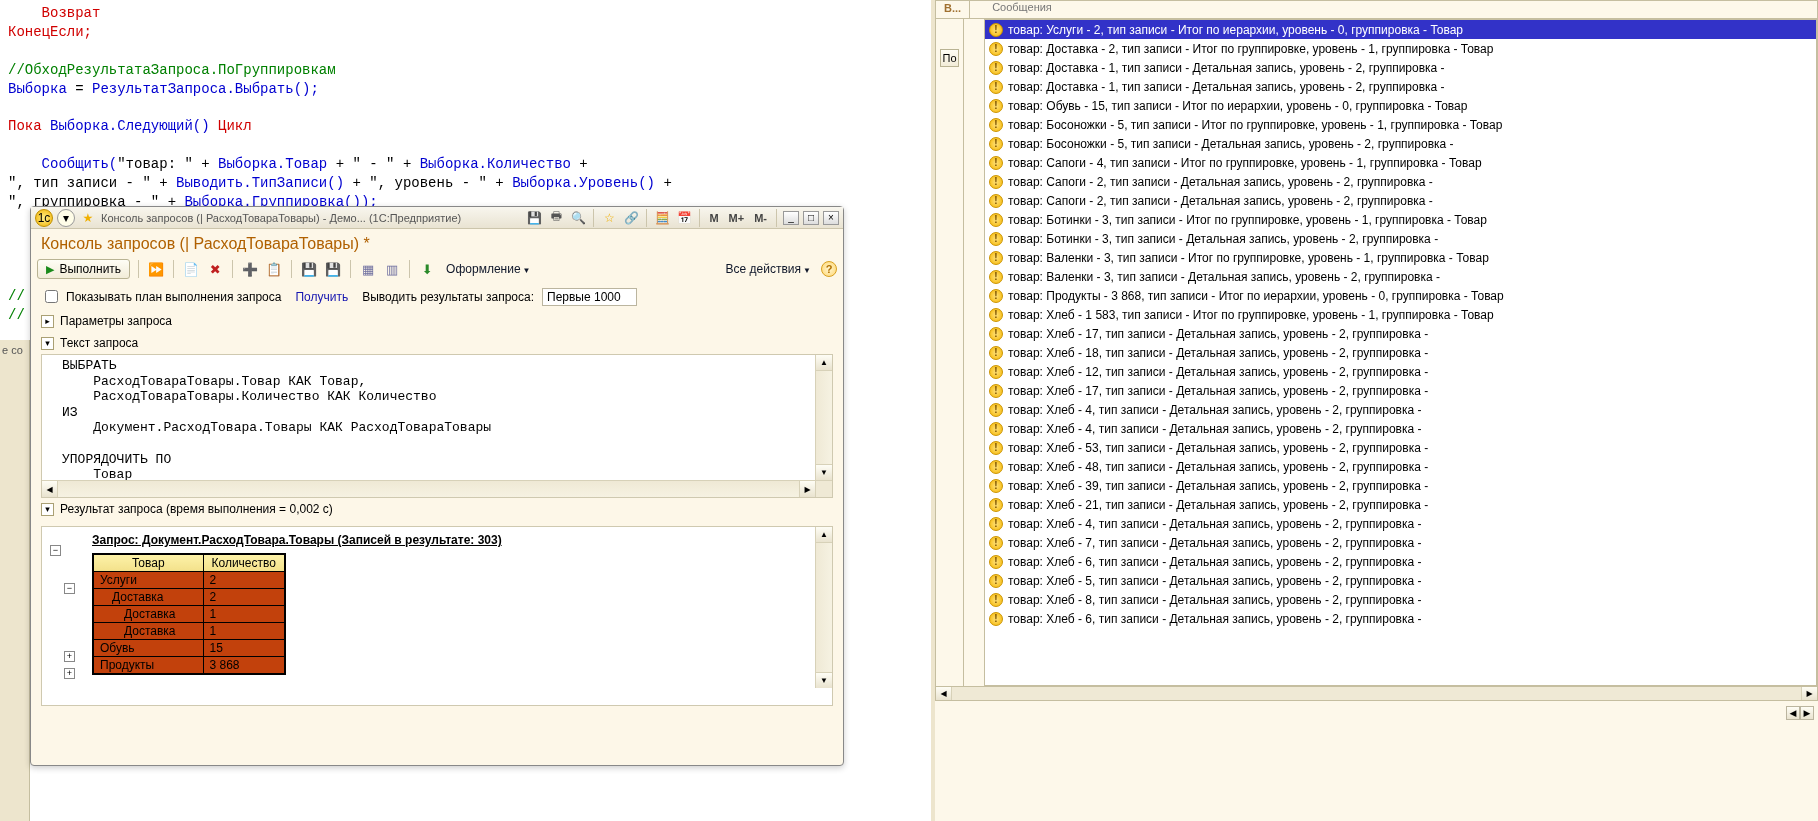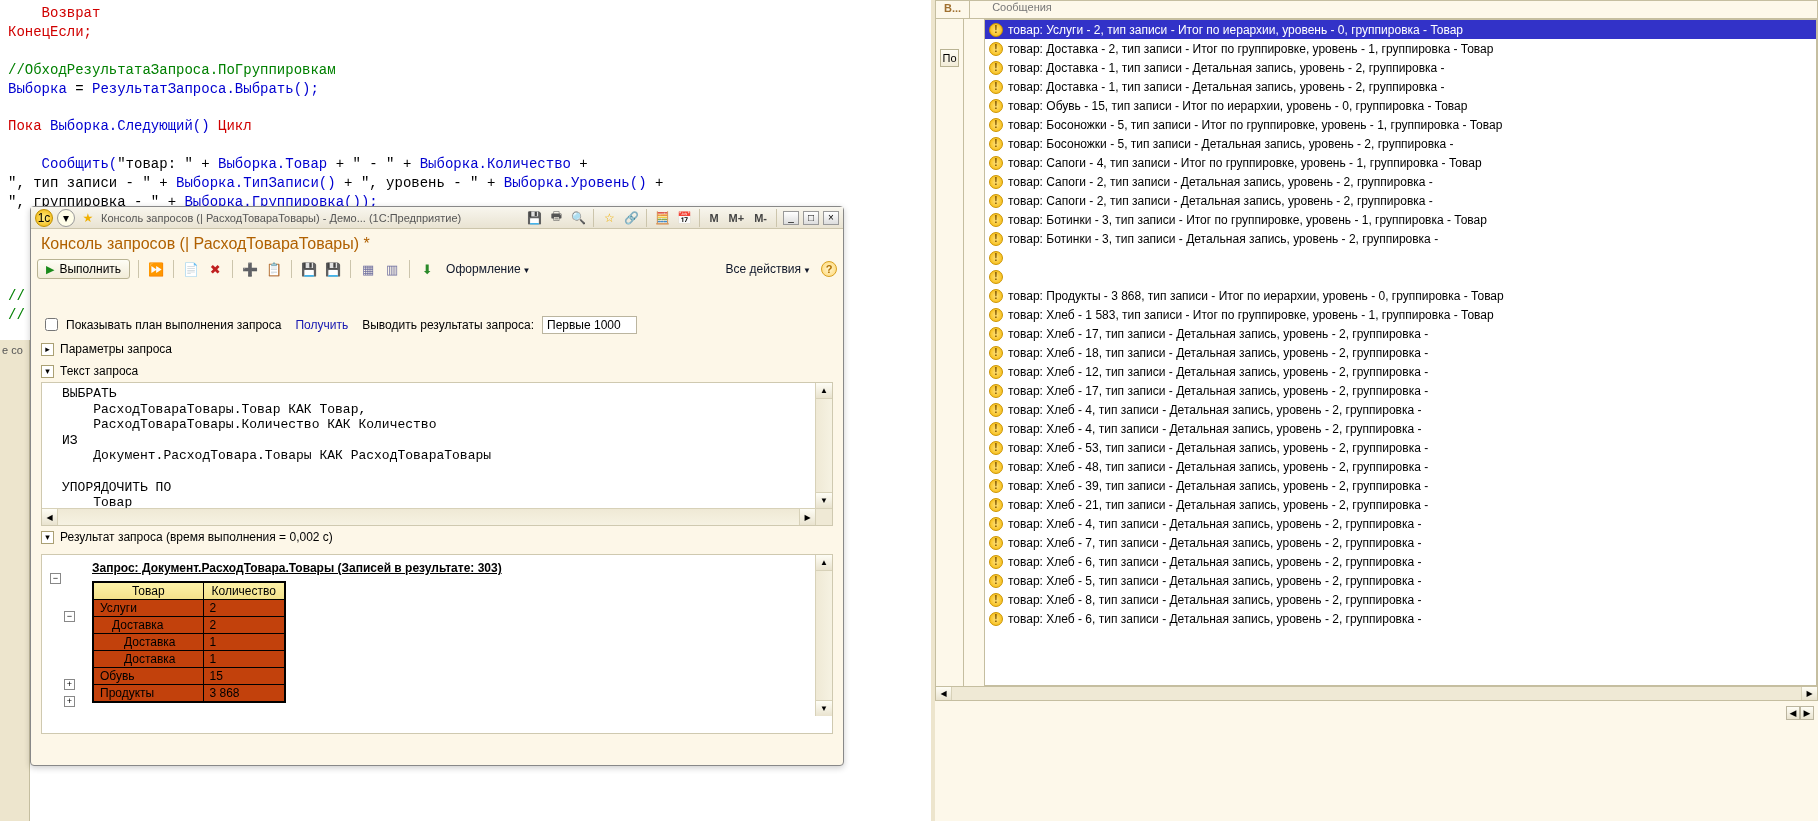--- a/index.html
+++ b/index.html
@@ -117,21 +117,20 @@
   .dec-link .arrow { font-size: 8px; margin-left: 2px;}
   .all-actions {
     margin-left: auto;
     display: flex; align-items: center; gap: 6px;
   }
   .qc-plan-row {
     display: flex; align-items: center;
     padding: 4px 10px;
     gap: 14px;
     font-size: 12px;
-    margin-top: 28px;
   }
   .chk {
     display: inline-flex; align-items: center; gap: 5px;
   }
   .chk input { width: 13px; height: 13px; }
   .link-blue { color: #1515b0; cursor: pointer; }
   .out-row { display: flex; align-items: center; gap: 8px;}
   .inp {
     border: 1px solid #bbb59f;
     background: #fff;
@@ -380,21 +379,21 @@
 <div class="left-pane">
   <div class="code-area"><span class="kw-red">    Возврат</span>
 <span class="kw-red">КонецЕсли;</span>
 
 <span class="kw-green">//ОбходРезультатаЗапроса.ПоГруппировкам</span>
 <span class="kw-blue">Выборка </span><span class="kw-black">= </span><span class="kw-blue">РезультатЗапроса.Выбрать();</span>
 
 <span class="kw-red">Пока </span><span class="kw-blue">Выборка.Следующий() </span><span class="kw-red">Цикл</span>
 
 <span class="kw-blue">    Сообщить(</span><span class="kw-black">"товар: " </span><span class="kw-black">+ </span><span class="kw-blue">Выборка.Товар </span><span class="kw-black">+ </span><span class="kw-black">" - " </span><span class="kw-black">+ </span><span class="kw-blue">Выборка.Количество </span><span class="kw-black">+</span>
-<span class="kw-black">", тип записи - " </span><span class="kw-black">+ </span><span class="kw-blue">Выборка.ТипЗаписи() </span><span class="kw-black">+ </span><span class="kw-black">", уровень - " </span><span class="kw-black">+ </span><span class="kw-blue">Выборка.Уровень() </span><span class="kw-black">+</span>
+<span class="kw-black">", тип записи - " </span><span class="kw-black">+ </span><span class="kw-blue">Выводить.ТипЗаписи() </span><span class="kw-black">+ </span><span class="kw-black">", уровень - " </span><span class="kw-black">+ </span><span class="kw-blue">Выборка.Уровень() </span><span class="kw-black">+</span>
 <span class="kw-black">", группировка - " </span><span class="kw-black">+ </span><span class="kw-blue">Выборка.Группировка());</span>
 
 
 
 
 <span class="kw-green">// </span>
 <span class="kw-green">// </span></div>
 
   <div class="left-edge">
     <div class="left-edge-label">е со</div>
@@ -601,23 +600,25 @@
           <div class="msg-row">
             <span class="msg-icon">!</span>
             <span>товар: Ботинки - 3, тип записи - Итог по группировке, уровень - 1, группировка - Товар</span>
           </div>
           <div class="msg-row">
             <span class="msg-icon">!</span>
             <span>товар: Ботинки - 3, тип записи - Детальная запись, уровень - 2, группировка -</span>
           </div>
           <div class="msg-row">
             <span class="msg-icon">!</span>
-          </div>
-          <div class="msg-row">
-            <span class="msg-icon">!</span>
+            <span>товар: Валенки - 3, тип записи - Итог по группировке, уровень - 1, группировка - Товар</span>
+          </div>
+          <div class="msg-row">
+            <span class="msg-icon">!</span>
+            <span>товар: Валенки - 3, тип записи - Детальная запись, уровень - 2, группировка -</span>
           </div>
           <div class="msg-row">
             <span class="msg-icon">!</span>
             <span>товар: Продукты - 3 868, тип записи - Итог по иерархии, уровень - 0, группировка - Товар</span>
           </div>
           <div class="msg-row">
             <span class="msg-icon">!</span>
             <span>товар: Хлеб - 1 583, тип записи - Итог по группировке, уровень - 1, группировка - Товар</span>
           </div>
           <div class="msg-row">

